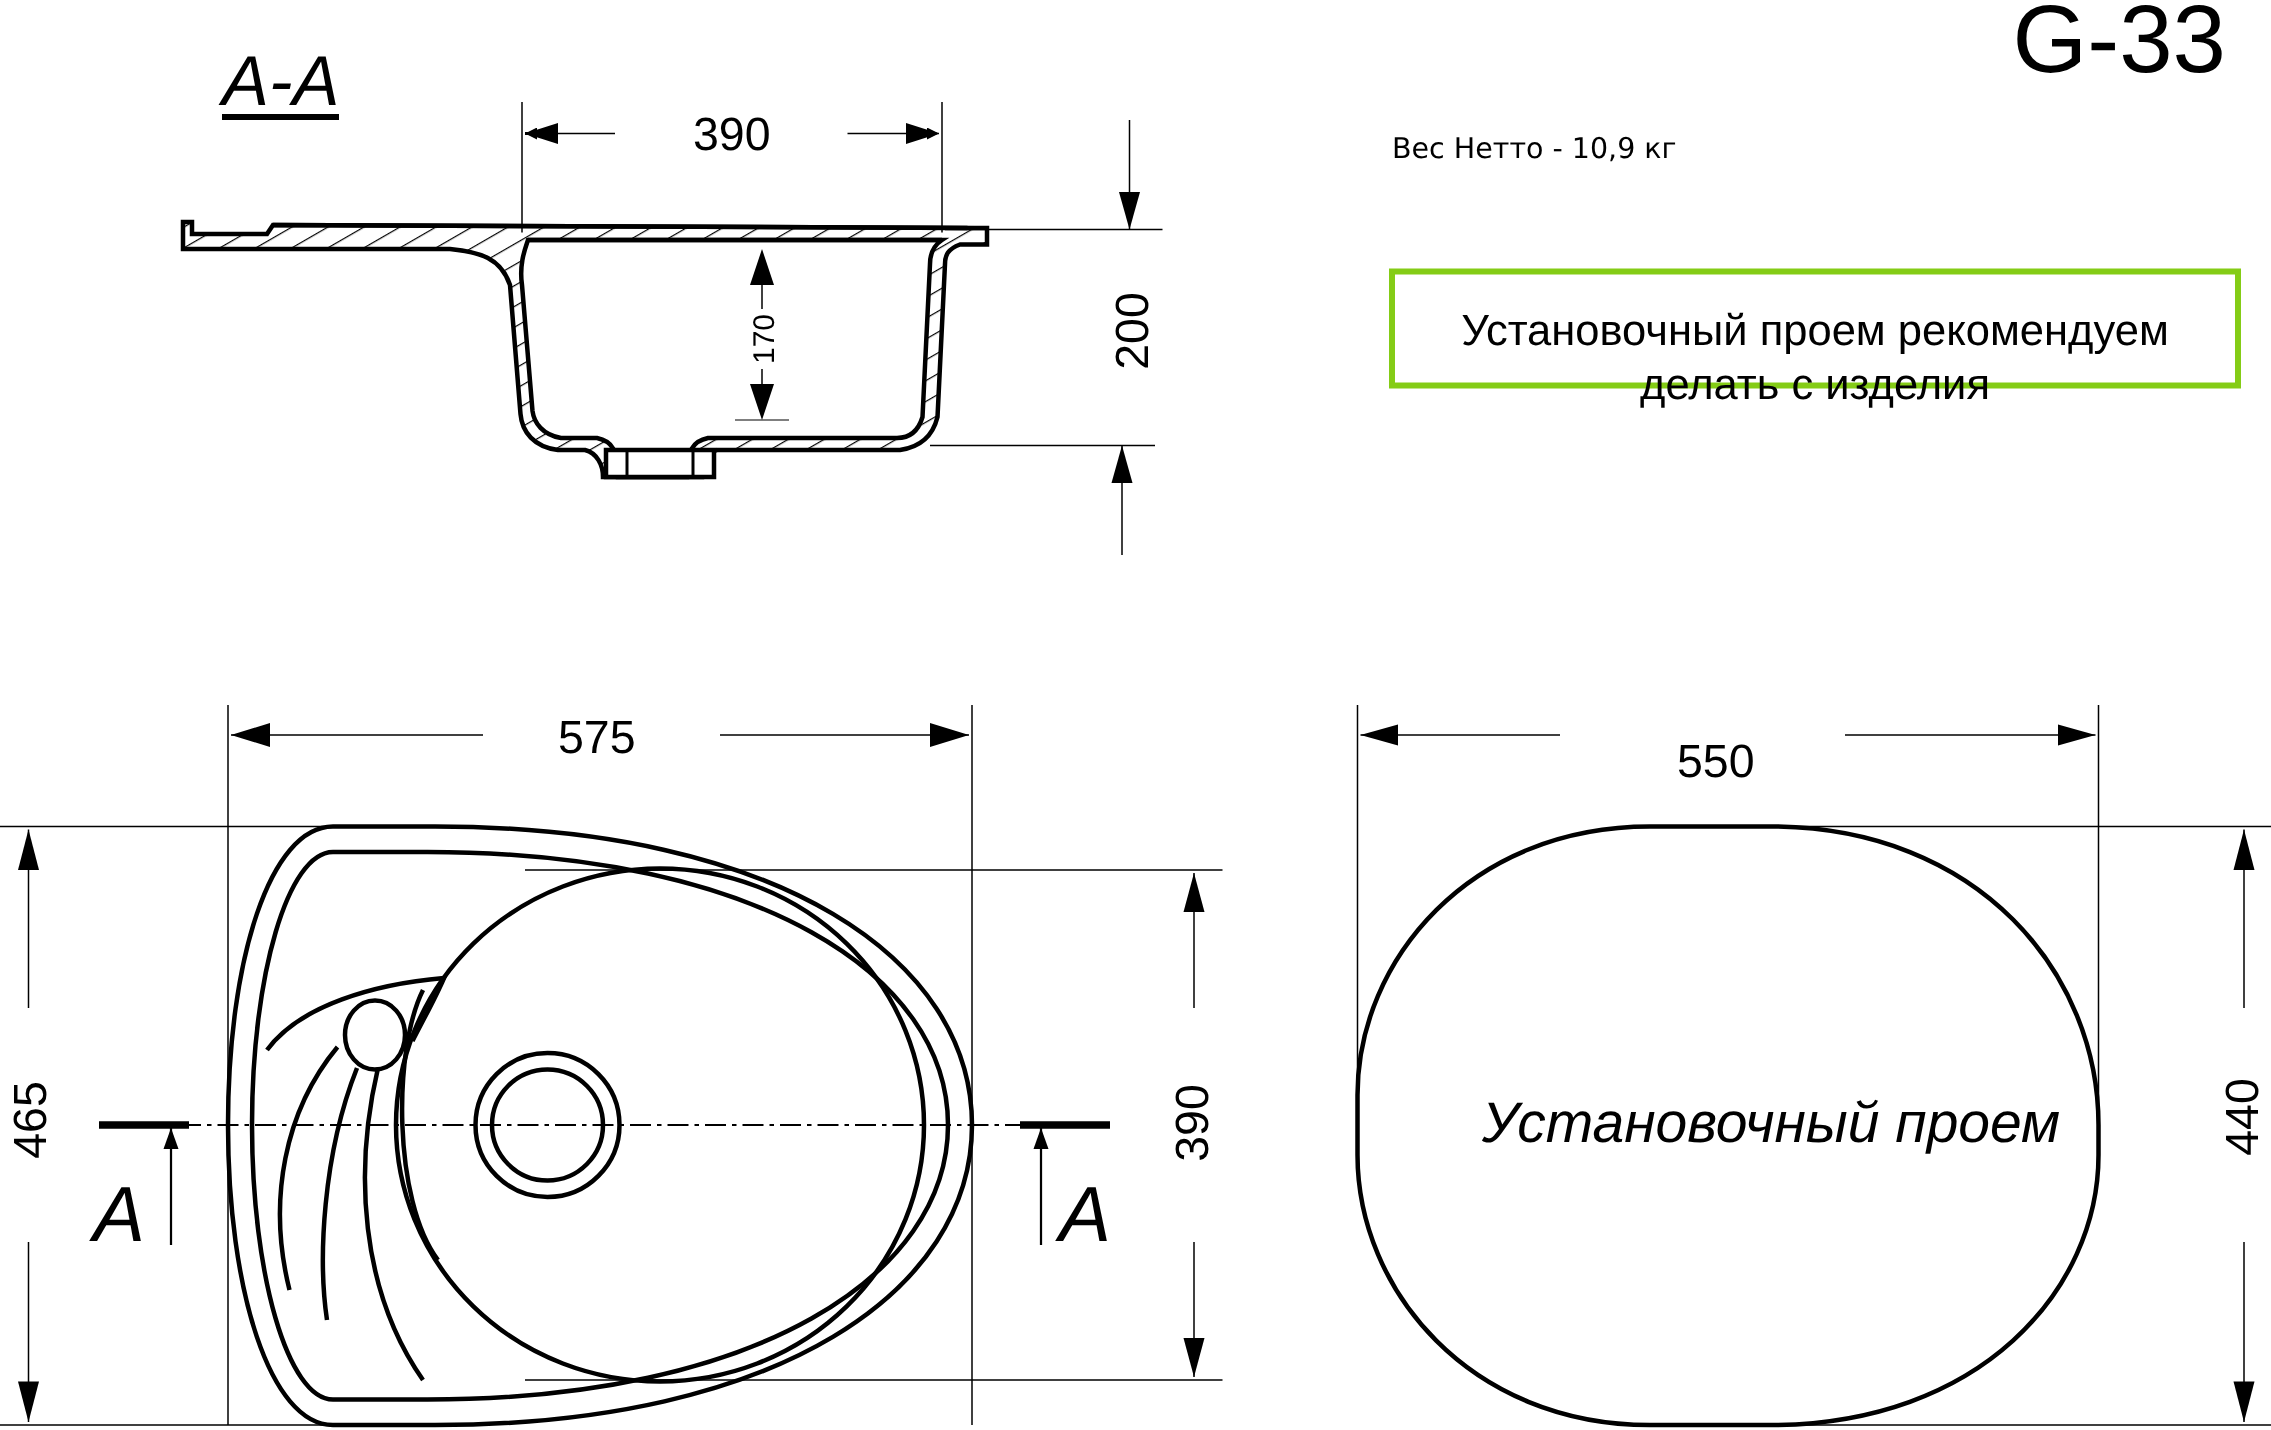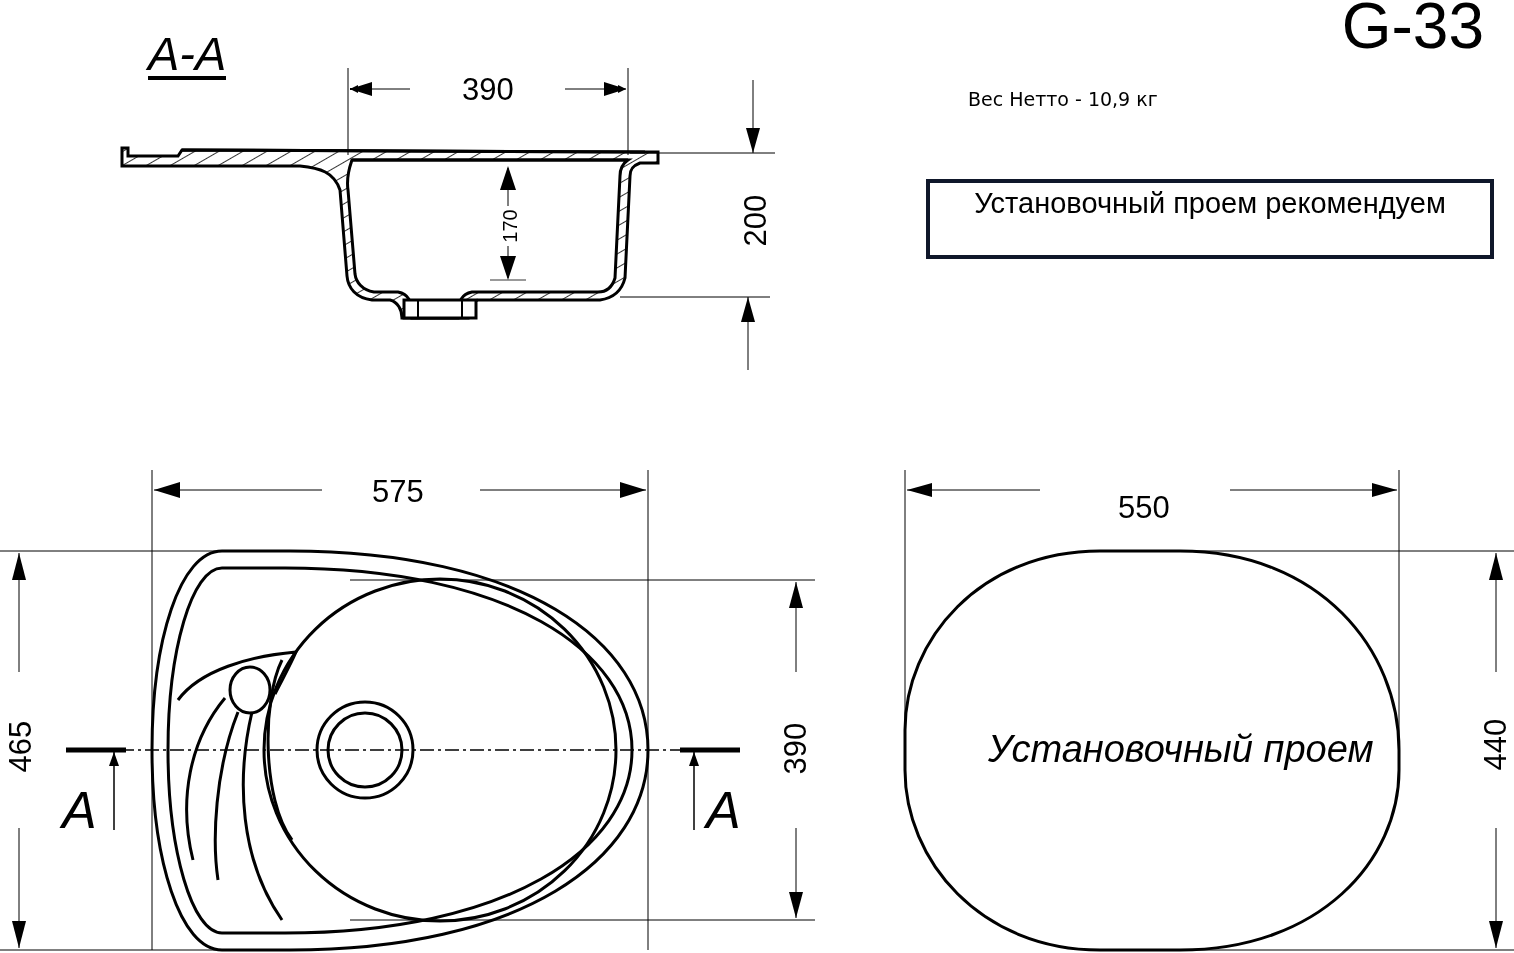--- a/index.html
+++ b/index.html
@@ -1,20 +1,20 @@
 <!DOCTYPE html>
 <html><head>
 <meta charset="utf-8">
 <style>
   html, body { margin: 0; padding: 0; background: #ffffff; }
   body { width: 1514px; height: 953px; position: relative; overflow: hidden; font-family: "Liberation Sans", sans-serif; color: #000; }
   svg.drawing { position: absolute; left: 0; top: 0; width: 1514px; height: 953px; }
   .model { position: absolute; right: 30px; top: -6px; font-size: 64px; line-height: 1; font-family: "Liberation Sans", sans-serif; }
-  .weight { position: absolute; left: 928px; top: 88px; font-size: 19px; font-family: "DejaVu Sans", sans-serif; margin-left: 40px; }
-  .note { position: absolute; left: 926px; top: 179px; width: 568px; height: 80px; border: 4px solid #0f172a; box-sizing: border-box; text-align: center; font-size: 29px; line-height: 36px; padding-top: 2px; }
+  .weight { position: absolute; left: 928px; top: 88px; font-size: 19px; font-family: "DejaVu Sans", sans-serif; }
+  .note { position: absolute; left: 926px; top: 179px; width: 568px; height: 80px; border: 4px solid #84cc16; box-sizing: border-box; text-align: center; font-size: 29px; line-height: 36px; padding-top: 20px; }
   .note span { display: block; }
   .section-title { position: absolute; left: 148px; top: 30px; font-size: 47px; font-style: italic; line-height: 1; }
   .section-underline { position: absolute; left: 148px; top: 76px; width: 78px; height: 4px; background: #000; }
   .dim { position: absolute; font-size: 31px; line-height: 1; }
   .dim.rot { transform: rotate(-90deg); transform-origin: center center; }
   .dim.small { font-size: 20px; }
   .cut-letter { position: absolute; font-size: 52px; font-style: italic; line-height: 1; }
   .opening-label { position: absolute; left: 988px; top: 728px; font-size: 38px; font-style: italic; }
 </style>
 </head>
@@ -131,20 +131,21 @@
     <path d="M1496,948 L1489,921 L1503,921 z" fill="#000"></path>
 
     <path d="M1100,551 L1180,551 C1320,551 1399,650 1399,750 L1399,770 C1399,860 1320,950 1180,950 L1100,950 C980,950 905,860 905,770 L905,730 C905,640 980,551 1100,551 z" fill="none" stroke="#000" stroke-width="3"></path>
   </g>
 </svg>
 
 <div class="model">G-33</div>
 <div class="weight">Вес Нетто - 10,9 кг</div>
 <div class="note">
   <span>Установочный проем рекомендуем</span>
+  <span>делать с изделия</span>
 </div>
 
 <div class="section-title">A-A</div>
 <div class="section-underline"></div>
 
 <div class="dim" style="left:462px; top:74px;">390</div>
 <div class="dim small rot" style="left:490px; top:216px; width:40px; text-align:center; background:#fff;">170</div>
 <div class="dim rot" style="left:730px; top:206px; width:50px; text-align:center;">200</div>
 
 <div class="dim" style="left:372px; top:476px;">575</div>

